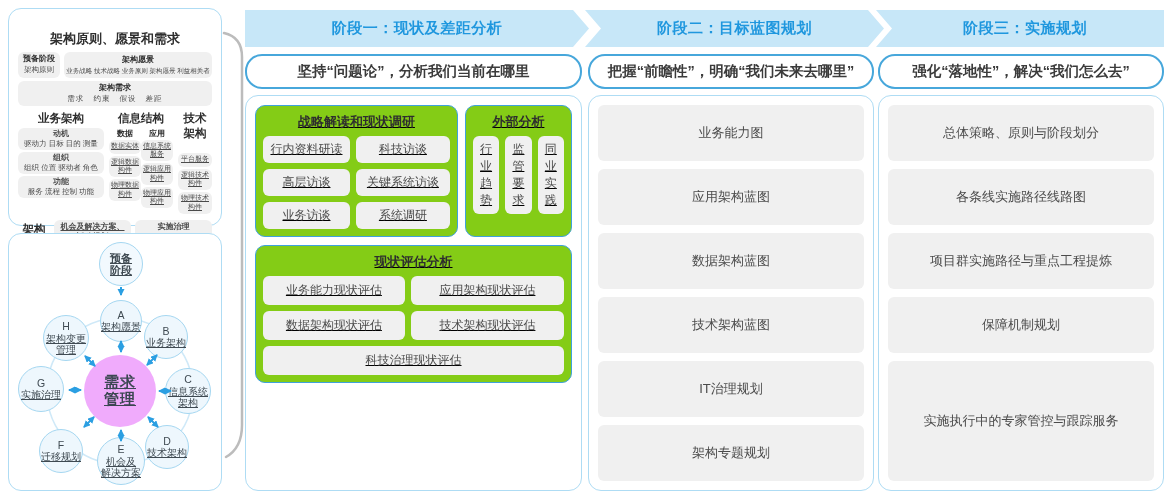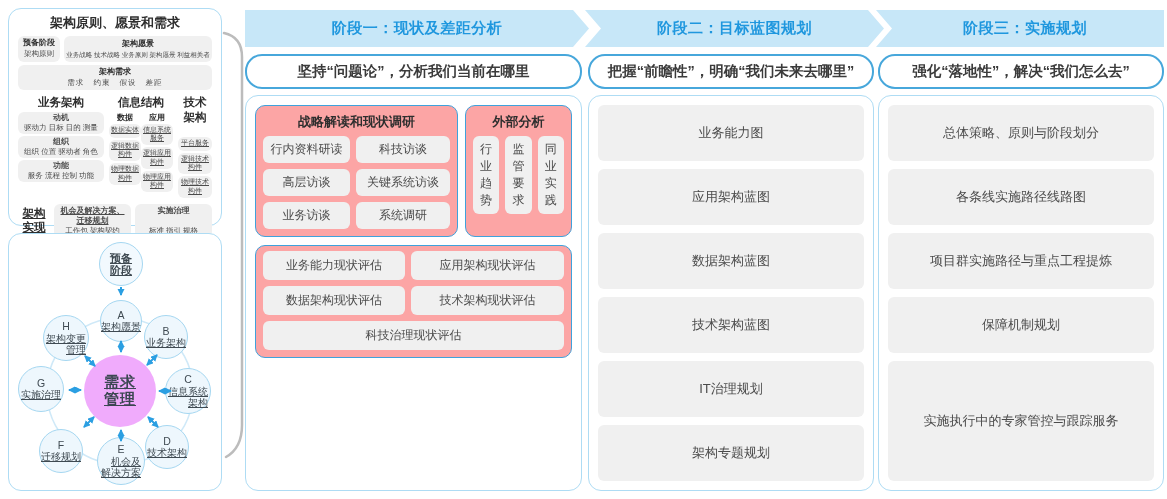--- a/index.html
+++ b/index.html
@@ -5,21 +5,21 @@
   * { margin:0; padding:0; box-sizing:border-box; }
   body { background:#fff; font-family:"Liberation Sans","DejaVu Sans",sans-serif; }
   .stage { position:relative; width:1167px; height:499px; background:#fff; overflow:hidden; }
 
   
   .panel { position:absolute; background:#fff; border:1.5px solid #aedcf4; border-radius:13px; }
   .gbox { background:#f0f0f0; border-radius:6px; color:#4b4b4b; text-align:center; }
   .pre { white-space:pre-line;text-decoration:underline; }
 
   
-  .lt { left:8px; top:8px; width:214px; height:218px; padding:4px 7px; }
+  .lt { left:8px; top:8px; width:214px; height:218px; padding:20px 7px; }
   .lt-title { text-align:center; font-weight:bold; font-size:13px; color:#2e2e2e; margin:1px 0 4px; }
   .lt-row1 { display:flex; gap:4px; margin:0 2px; }
   .prep-box { width:42px; padding:2px 1px; font-size:7.5px; line-height:1.35; }
   .prep-box b, .vision-box b, .req-box b { font-size:8px; color:#2e2e2e; }
   .vision-box { flex:1; padding:2px 2px; font-size:6.5px; line-height:1.5; }
   .req-box { margin:3px 2px 0; padding:1px 2px; font-size:7.5px; line-height:1.45; }
   .req-box .spread { letter-spacing:1px; word-spacing:6px; }
   .cols { display:flex; gap:5px; margin:5px 2px 0; }
   .col-h { text-align:center; font-weight:bold; font-size:11.5px; color:#2e2e2e; margin-bottom:2px; }
   .col-biz { width:86px; }
@@ -41,21 +41,21 @@
   .impl-box b { font-size:8px; }
 
   
   .bracket { position:absolute; left:222px; top:25px; }
 
   
   .cy { left:8px; top:233px; width:214px; height:258px; }
   .cy svg { position:absolute; left:0; top:0; }
   .cnode { position:absolute; border-radius:50%; background:#eef7fd; border:1.5px solid #a5d7f1;
            display:flex; flex-direction:column; align-items:center; justify-content:center;
-           font-size:10px; color:#3f4a52; line-height:1.12; text-align:right; z-index:2; }
+           font-size:10px; color:#3f4a52; line-height:1.12; text-align:center; z-index:2; }
   .cnode .cid { font-size:10.5px; }
   .c-center { background:#f0abfc; border:none; font-weight:bold; font-size:15px; color:#3c4752; letter-spacing:1px; z-index:2; }
   .c-prep { font-weight:bold; font-size:11px; background:#f2f9fe; }
   .arrows { z-index:3; pointer-events:none; }
 
   
   .band { position:absolute; top:10px; height:37px; background:#c7e7f8; display:flex; align-items:center; justify-content:center;
           font-weight:bold; font-size:15px; color:#1f97de; letter-spacing:0.5px; }
   .band1 { left:245px; width:344px; clip-path:polygon(0 0, calc(100% - 16px) 0, 100% 50%, calc(100% - 16px) 100%, 0 100%); }
   .band2 { left:585px; width:299px; clip-path:polygon(0 0, calc(100% - 16px) 0, 100% 50%, calc(100% - 16px) 100%, 0 100%, 16px 50%); }
@@ -67,21 +67,21 @@
   .pill1 { left:245px; width:337px; }
   .pill2 { left:588px; width:286px; }
   .pill3 { left:878px; width:286px; }
 
   
   .pc { top:95px; height:396px; padding:9px; display:flex; flex-direction:column; gap:8px; }
   .pc1 { left:245px; width:337px; }
   .pc2 { left:588px; width:286px; }
   .pc3 { left:878px; width:286px; }
 
-  .bluebox { border:1.5px solid #3fa2dc; border-radius:10px; background:#fca5a5; padding:5px 7px 7px; }
+  .bluebox { border:1.5px solid #3fa2dc; border-radius:10px; background:#84cc16; padding:5px 7px 7px;text-decoration:underline; }
   .bluebox-title { text-align:center; font-weight:bold; font-size:13px; color:#2e2e2e; margin:2px 0 5px; }
   .p1-row { display:flex; gap:7px; }
   .research { flex:2.05; }
   .external { flex:1; }
   .grid2 { display:grid; grid-template-columns:1fr 1.08fr; gap:6px; }
   .stack { display:flex; flex-direction:row; gap:6px; }
   .gitem { font-size:12px; padding:5px 2px; display:flex; align-items:center; justify-content:center; }
   .assess .grid2 .gitem { padding:6px 2px; }
   .span2 { grid-column:1 / -1; }
   .report { flex:1; display:flex; align-items:center; justify-content:center; font-size:13px; }
@@ -280,20 +280,21 @@
       <div class="bluebox external">
         <div class="bluebox-title">外部分析</div>
         <div class="stack">
           <div class="gbox gitem">行业趋势</div>
           <div class="gbox gitem">监管要求</div>
           <div class="gbox gitem">同业实践</div>
         </div>
       </div>
     </div>
     <div class="bluebox assess">
+      <div class="bluebox-title">现状评估分析</div>
       <div class="grid2">
         <div class="gbox gitem">业务能力现状评估</div>
         <div class="gbox gitem">应用架构现状评估</div>
         <div class="gbox gitem">数据架构现状评估</div>
         <div class="gbox gitem">技术架构现状评估</div>
         <div class="gbox gitem span2">科技治理现状评估</div>
       </div>
     </div>
   </div>
 

